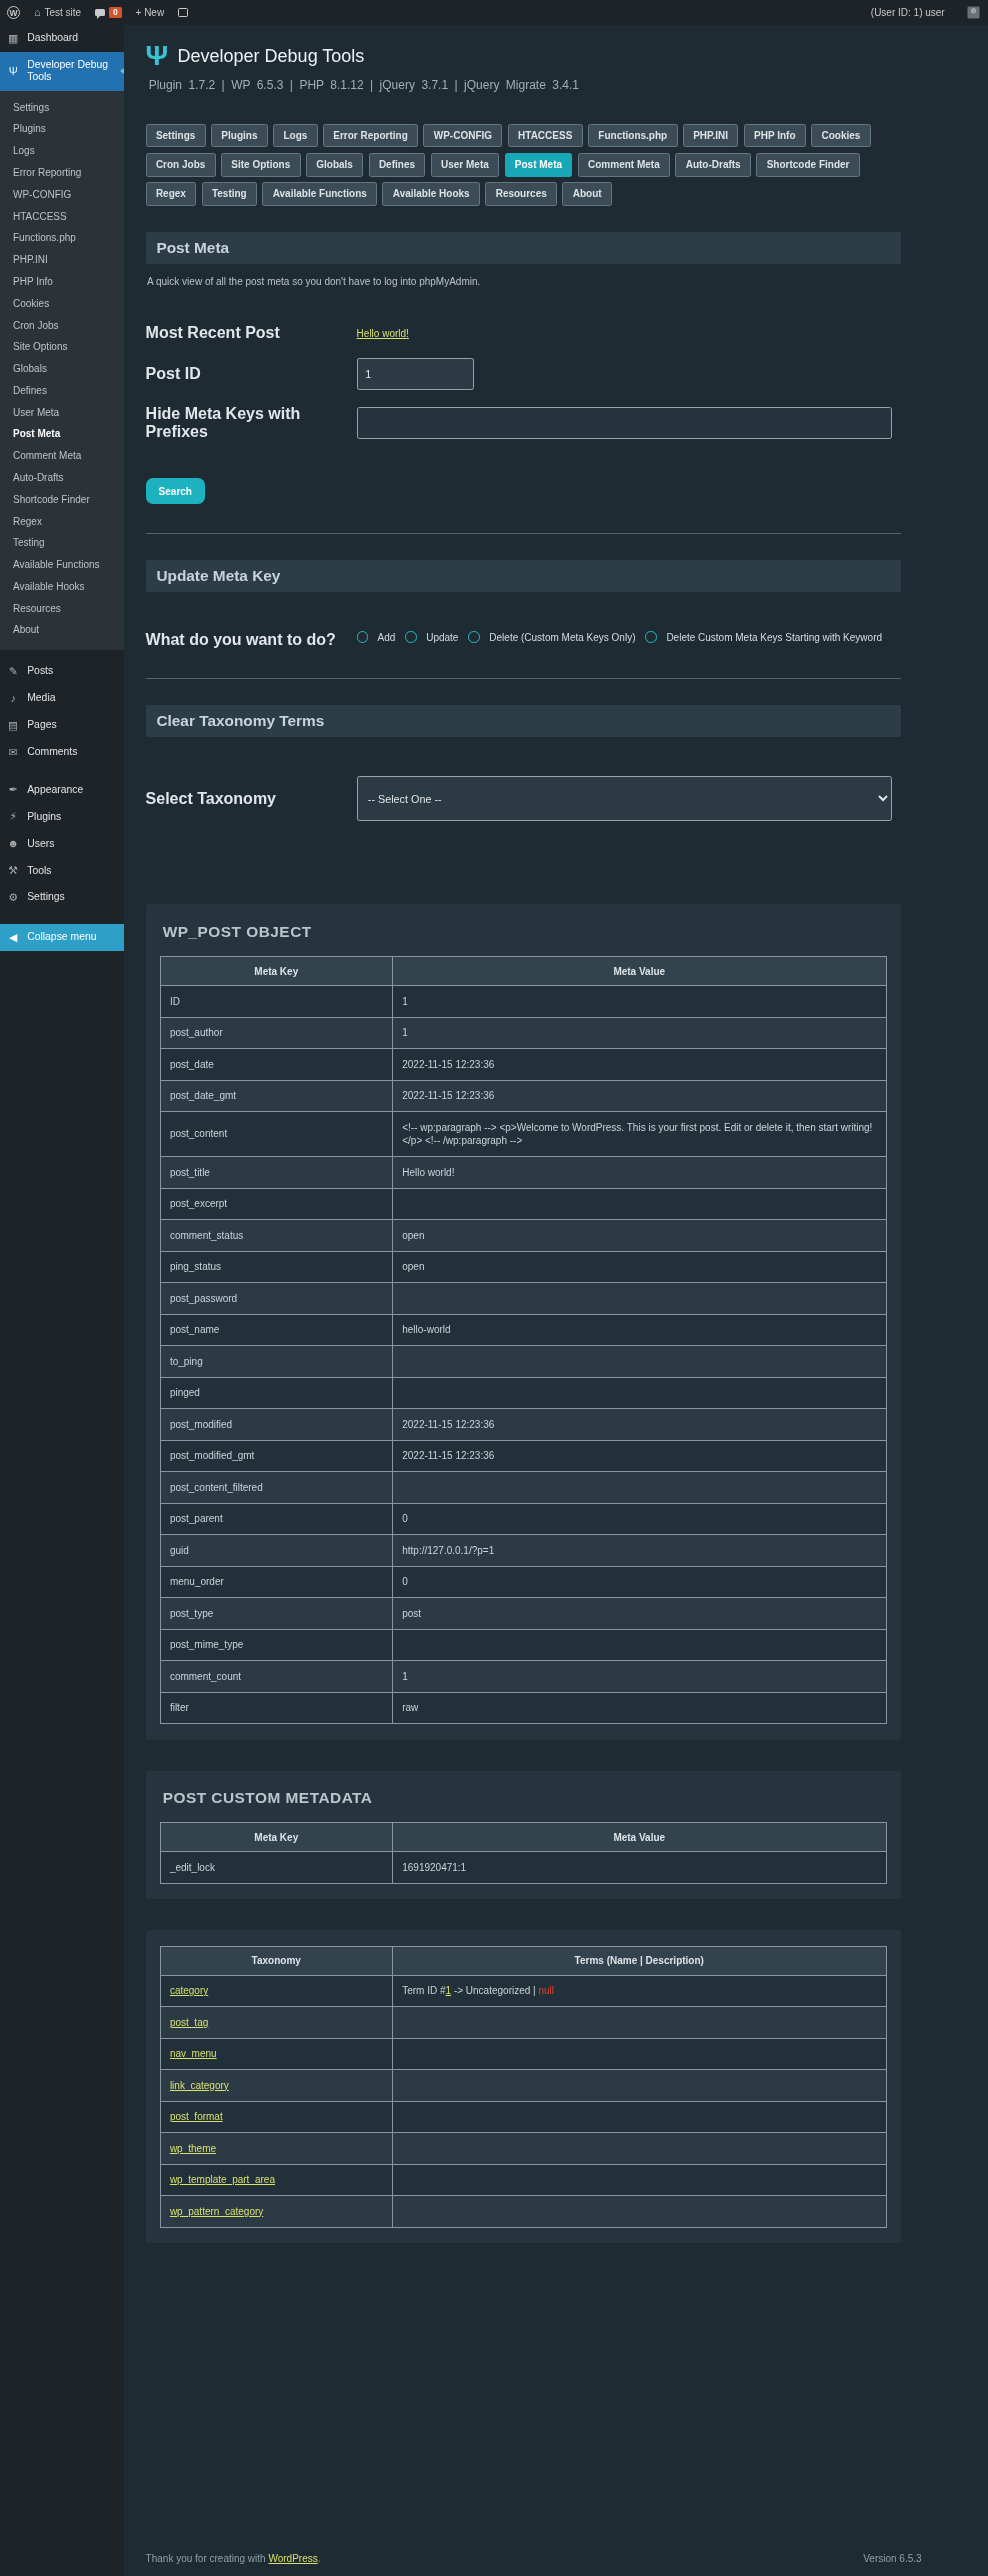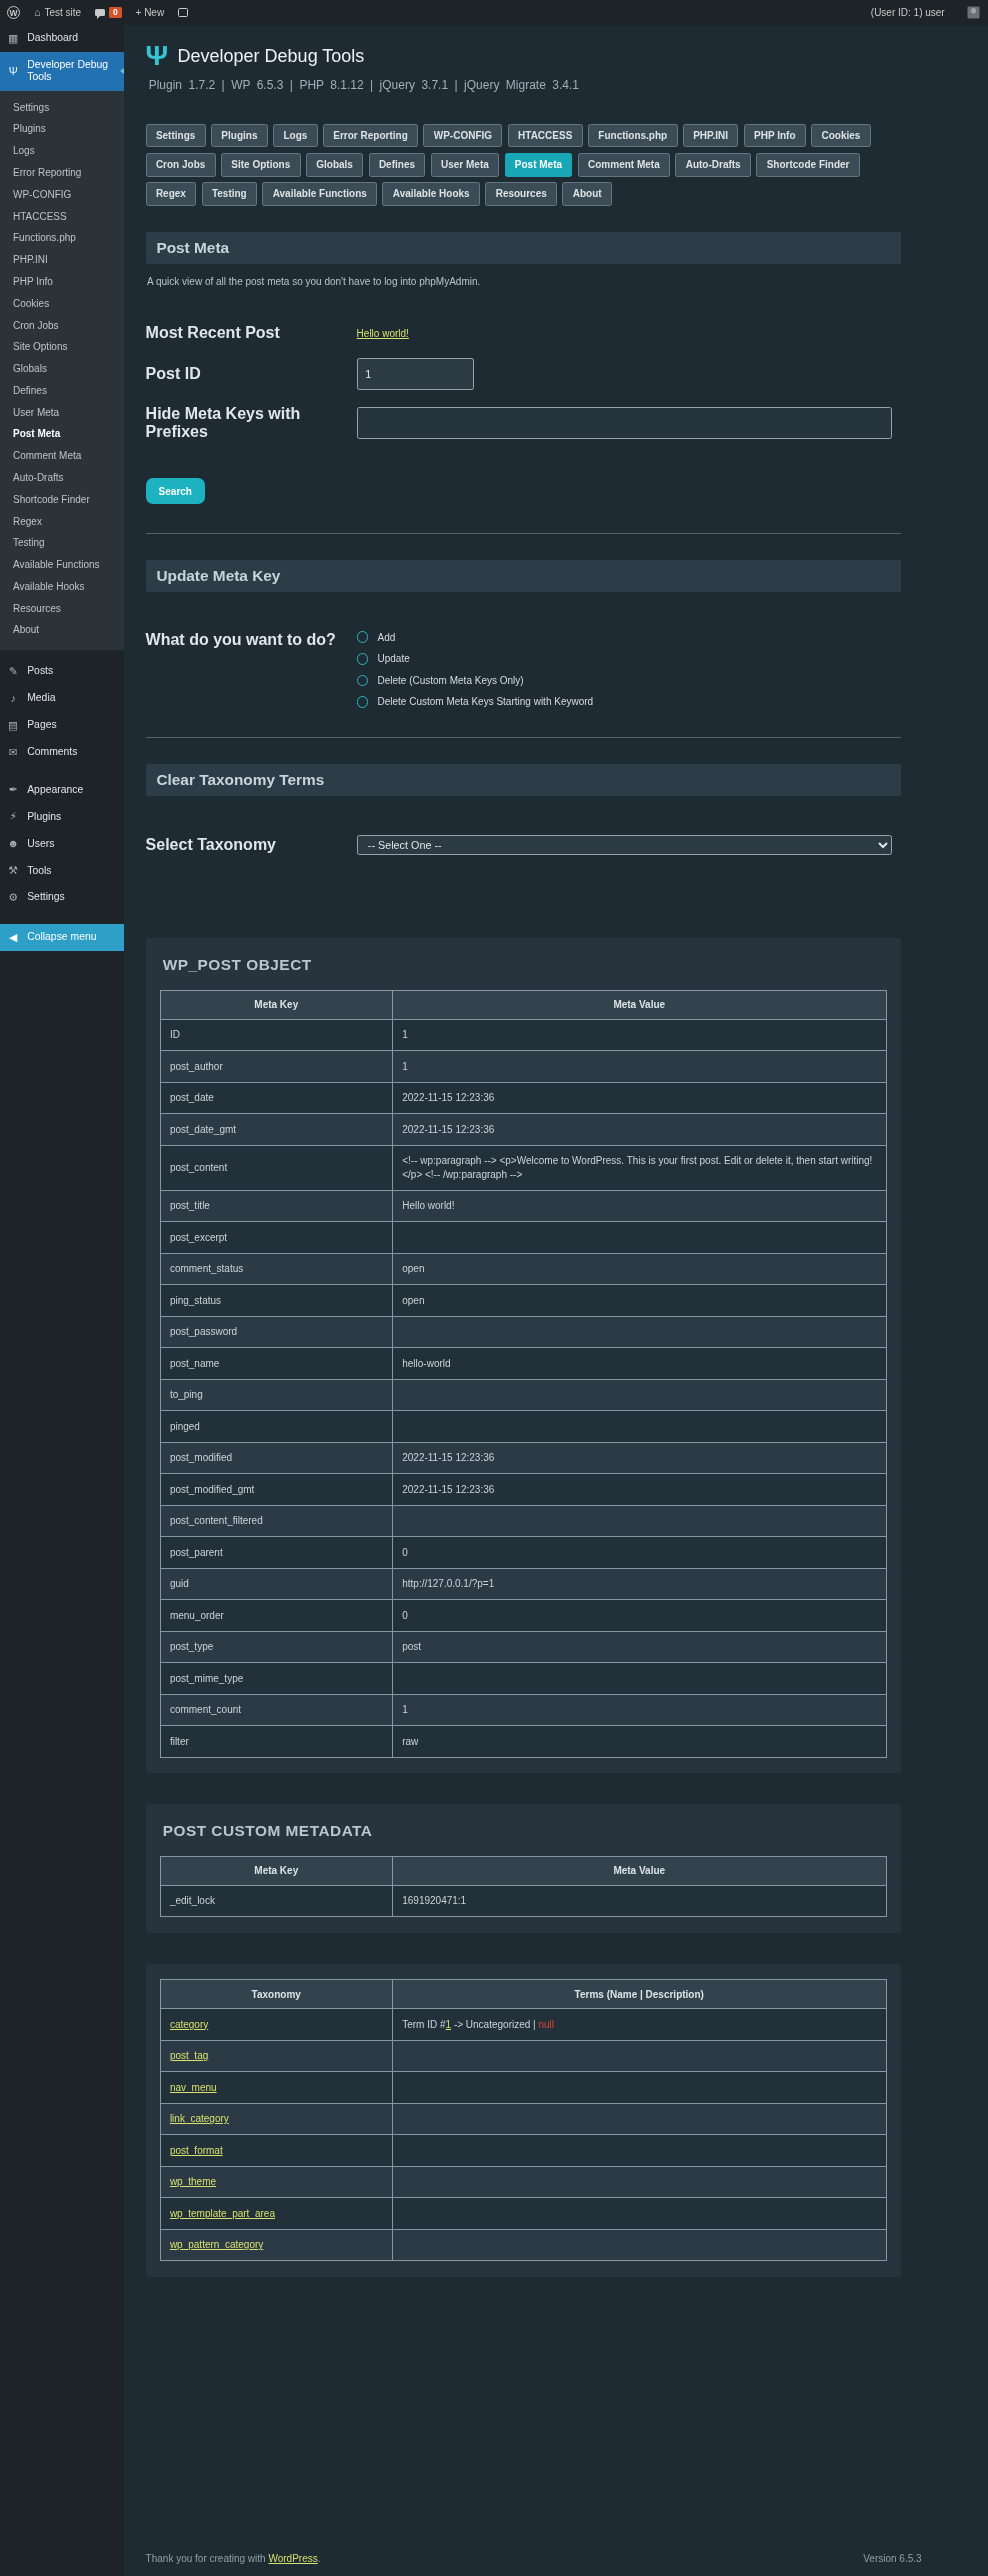--- a/index.html
+++ b/index.html
@@ -97,30 +97,30 @@
     color: #e6ebee; font-size: 10.8px; padding: 0 7.7px; height: 32px; font-family: inherit;
   }
   .input-small { width: 117px; }
   .input-wide { width: 535px; background: #25333c; }
   .btn-search {
     margin-top: 21.6px; background: #1cb2c0; color: #fff; border: none; border-radius: 7px;
     padding: 7.7px 13px; font-size: 10px; font-weight: 700; cursor: pointer; font-family: inherit;
   }
   .divider { border: 0; border-top: 0.8px solid #51626c; margin: 29px 0 0; }
   .radio-block { margin-top: 39px; }
-  .radio-list { display: flex; flex-direction: column; gap: 10px; }
+  .radio-list { display: flex; flex-direction: row; gap: 10px; }
   .radio-opt { display: flex; align-items: center; gap: 9.3px; cursor: pointer; }
   .radio {
     width: 11.6px; height: 11.6px; border-radius: 50%; border: 1.9px solid #2cb9c6;
     background: #1f2b33; display: inline-block; flex-shrink: 0;
   }
   .radio-label { font-size: 10px; color: #d6dde1; }
   .select-row { margin-top: 39px; }
   .taxonomy-select {
-    width: 535px; height: 20px; background: #2b3a43; color: #e0e6e9;
+    width: 535px; height: 45px; background: #2b3a43; color: #e0e6e9;
     border: 0.8px solid #97a4ab; border-radius: 2.3px; font-size: 10.8px; padding: 0 6.2px; font-family: inherit;
   }
   
   .panel { background: #27343d; border-radius: 2.3px; padding: 15.4px 14px; margin-top: 31px; }
   .panel.first { margin-top: 83px; }
   .panel-title { font-size: 15.4px; font-weight: 700; color: #bac6cd; letter-spacing: 0.5px; margin: 3.1px 0 15.4px 3.1px; }
   table.meta { width: 100%; border-collapse: collapse; font-size: 10px; }
   table.meta th {
     background: #33434d; color: #dde4e8; font-weight: 700; text-align: center;
     padding: 8.5px 7.7px; border: 0.8px solid #87969f;

